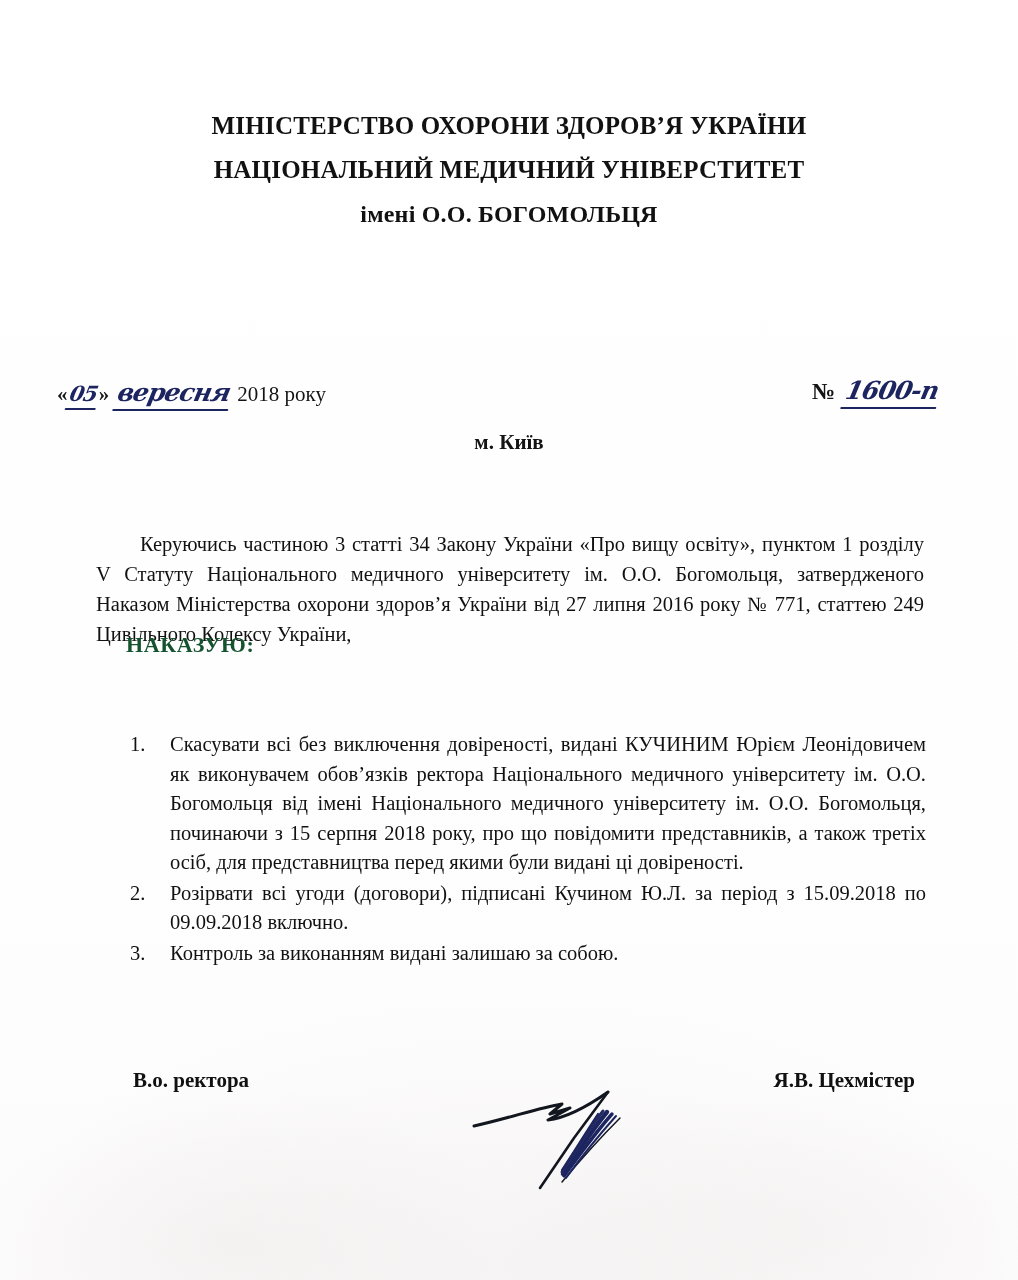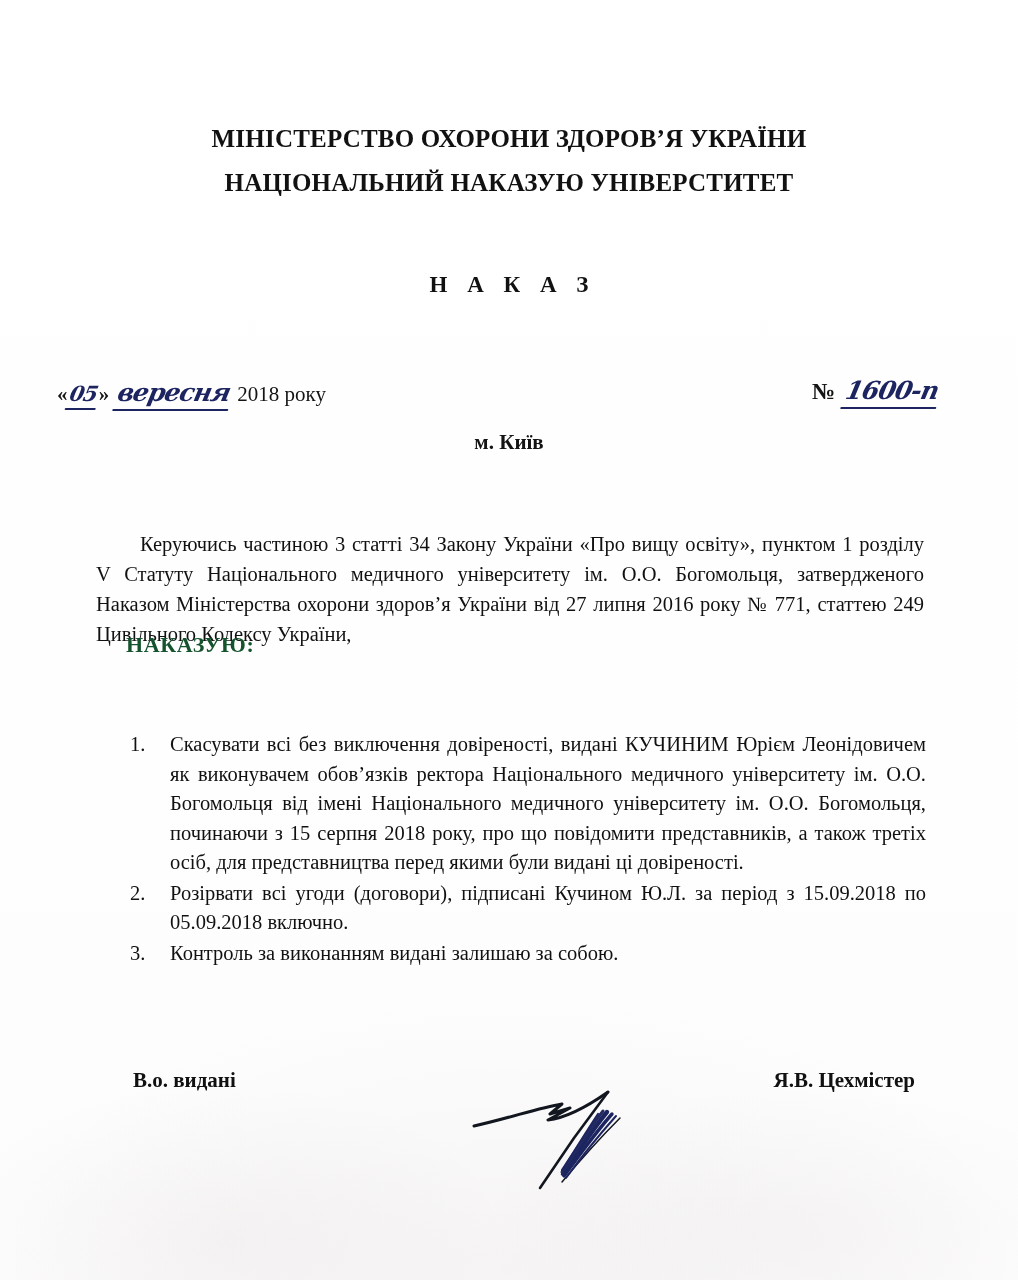--- a/index.html
+++ b/index.html
@@ -33,21 +33,21 @@
 
   .sheet {
     position: absolute;
     inset: 0;
     z-index: 2;
   }
 
   
   .org-header {
     position: absolute;
-    top: 117px;
+    top: 104px;
     left: 0;
     right: 0;
     text-align: center;
   }
   .org-line {
     font-weight: bold;
     font-size: 25px;
     letter-spacing: 0.2px;
     line-height: 44px;
     white-space: nowrap;
@@ -244,24 +244,24 @@
 </style>
 </head>
 <body>
 
 <div class="page-noise"></div>
 
 <div class="sheet">
 
   <div class="org-header">
     <div class="org-line l1">МІНІСТЕРСТВО ОХОРОНИ ЗДОРОВ’Я УКРАЇНИ</div>
-    <div class="org-line l2">НАЦІОНАЛЬНИЙ НАКАЗУЮ УНІВЕРСТИТЕТ</div>
+    <div class="org-line l2">НАЦІОНАЛЬНИЙ МЕДИЧНИЙ УНІВЕРСТИТЕТ</div>
+    <div class="org-line l3">імені О.О. БОГОМОЛЬЦЯ</div>
   </div>
 
-  <div class="doc-kind">Н А К А З</div>
 
   <div class="meta-row">
 
     <div class="date-block">
       <span class="guill">«</span>
       <span class="hand hand-day">
         <span>05</span>
         <span class="ul thin"></span>
       </span>
       <span class="guill">»</span>
@@ -288,30 +288,30 @@
 
   <div class="order-verb">НАКАЗУЮ:</div>
 
   <ol class="items">
     <li class="item">
       <span class="item-num">1.</span>
       <span class="item-text">Скасувати всі без виключення довіреності, видані КУЧИНИМ Юрієм Леонідовичем як виконувачем обов’язків ректора Національного медичного університету ім. О.О. Богомольця від імені Національного медичного університету ім. О.О. Богомольця, починаючи з 15 серпня 2018 року, про що повідомити представників, а також третіх осіб, для представництва перед якими були видані ці довіреності.</span>
     </li>
     <li class="item">
       <span class="item-num">2.</span>
-      <span class="item-text">Розірвати всі угоди (договори), підписані Кучином Ю.Л. за період з 15.09.2018 по 05.09.2018 включно.</span>
+      <span class="item-text">Розірвати всі угоди (договори), підписані Кучином Ю.Л. за період з 15.09.2018 по 09.09.2018 включно.</span>
     </li>
     <li class="item">
       <span class="item-num">3.</span>
       <span class="item-text">Контроль за виконанням видані залишаю за собою.</span>
     </li>
   </ol>
 
   <div class="sig-row">
-    <div class="sig-title">В.о. видані</div>
+    <div class="sig-title">В.о. ректора</div>
     <div class="sig-name">Я.В. Цехмістер</div>
   </div>
 
   <div class="signature-mark">
     <svg width="230" height="120" viewBox="0 0 230 120" xmlns="http://www.w3.org/2000/svg">
       <g fill="none" stroke-linecap="round" stroke-linejoin="round">
         <path d="M4 48 C 40 40, 68 30, 92 26 L 80 36 L 100 30 L 78 42 C 96 40, 118 28, 138 14" stroke="#12161f" stroke-width="3"></path>
         <path d="M138 14 L 104 60 L 70 110" stroke="#12161f" stroke-width="2.6"></path>
         <path d="M150 40 C 132 58, 112 80, 92 104" stroke="#12161f" stroke-width="1.5"></path>
         <path d="M146 38 C 130 56, 112 78, 96 100" stroke="#1d2560" stroke-width="2"></path>

